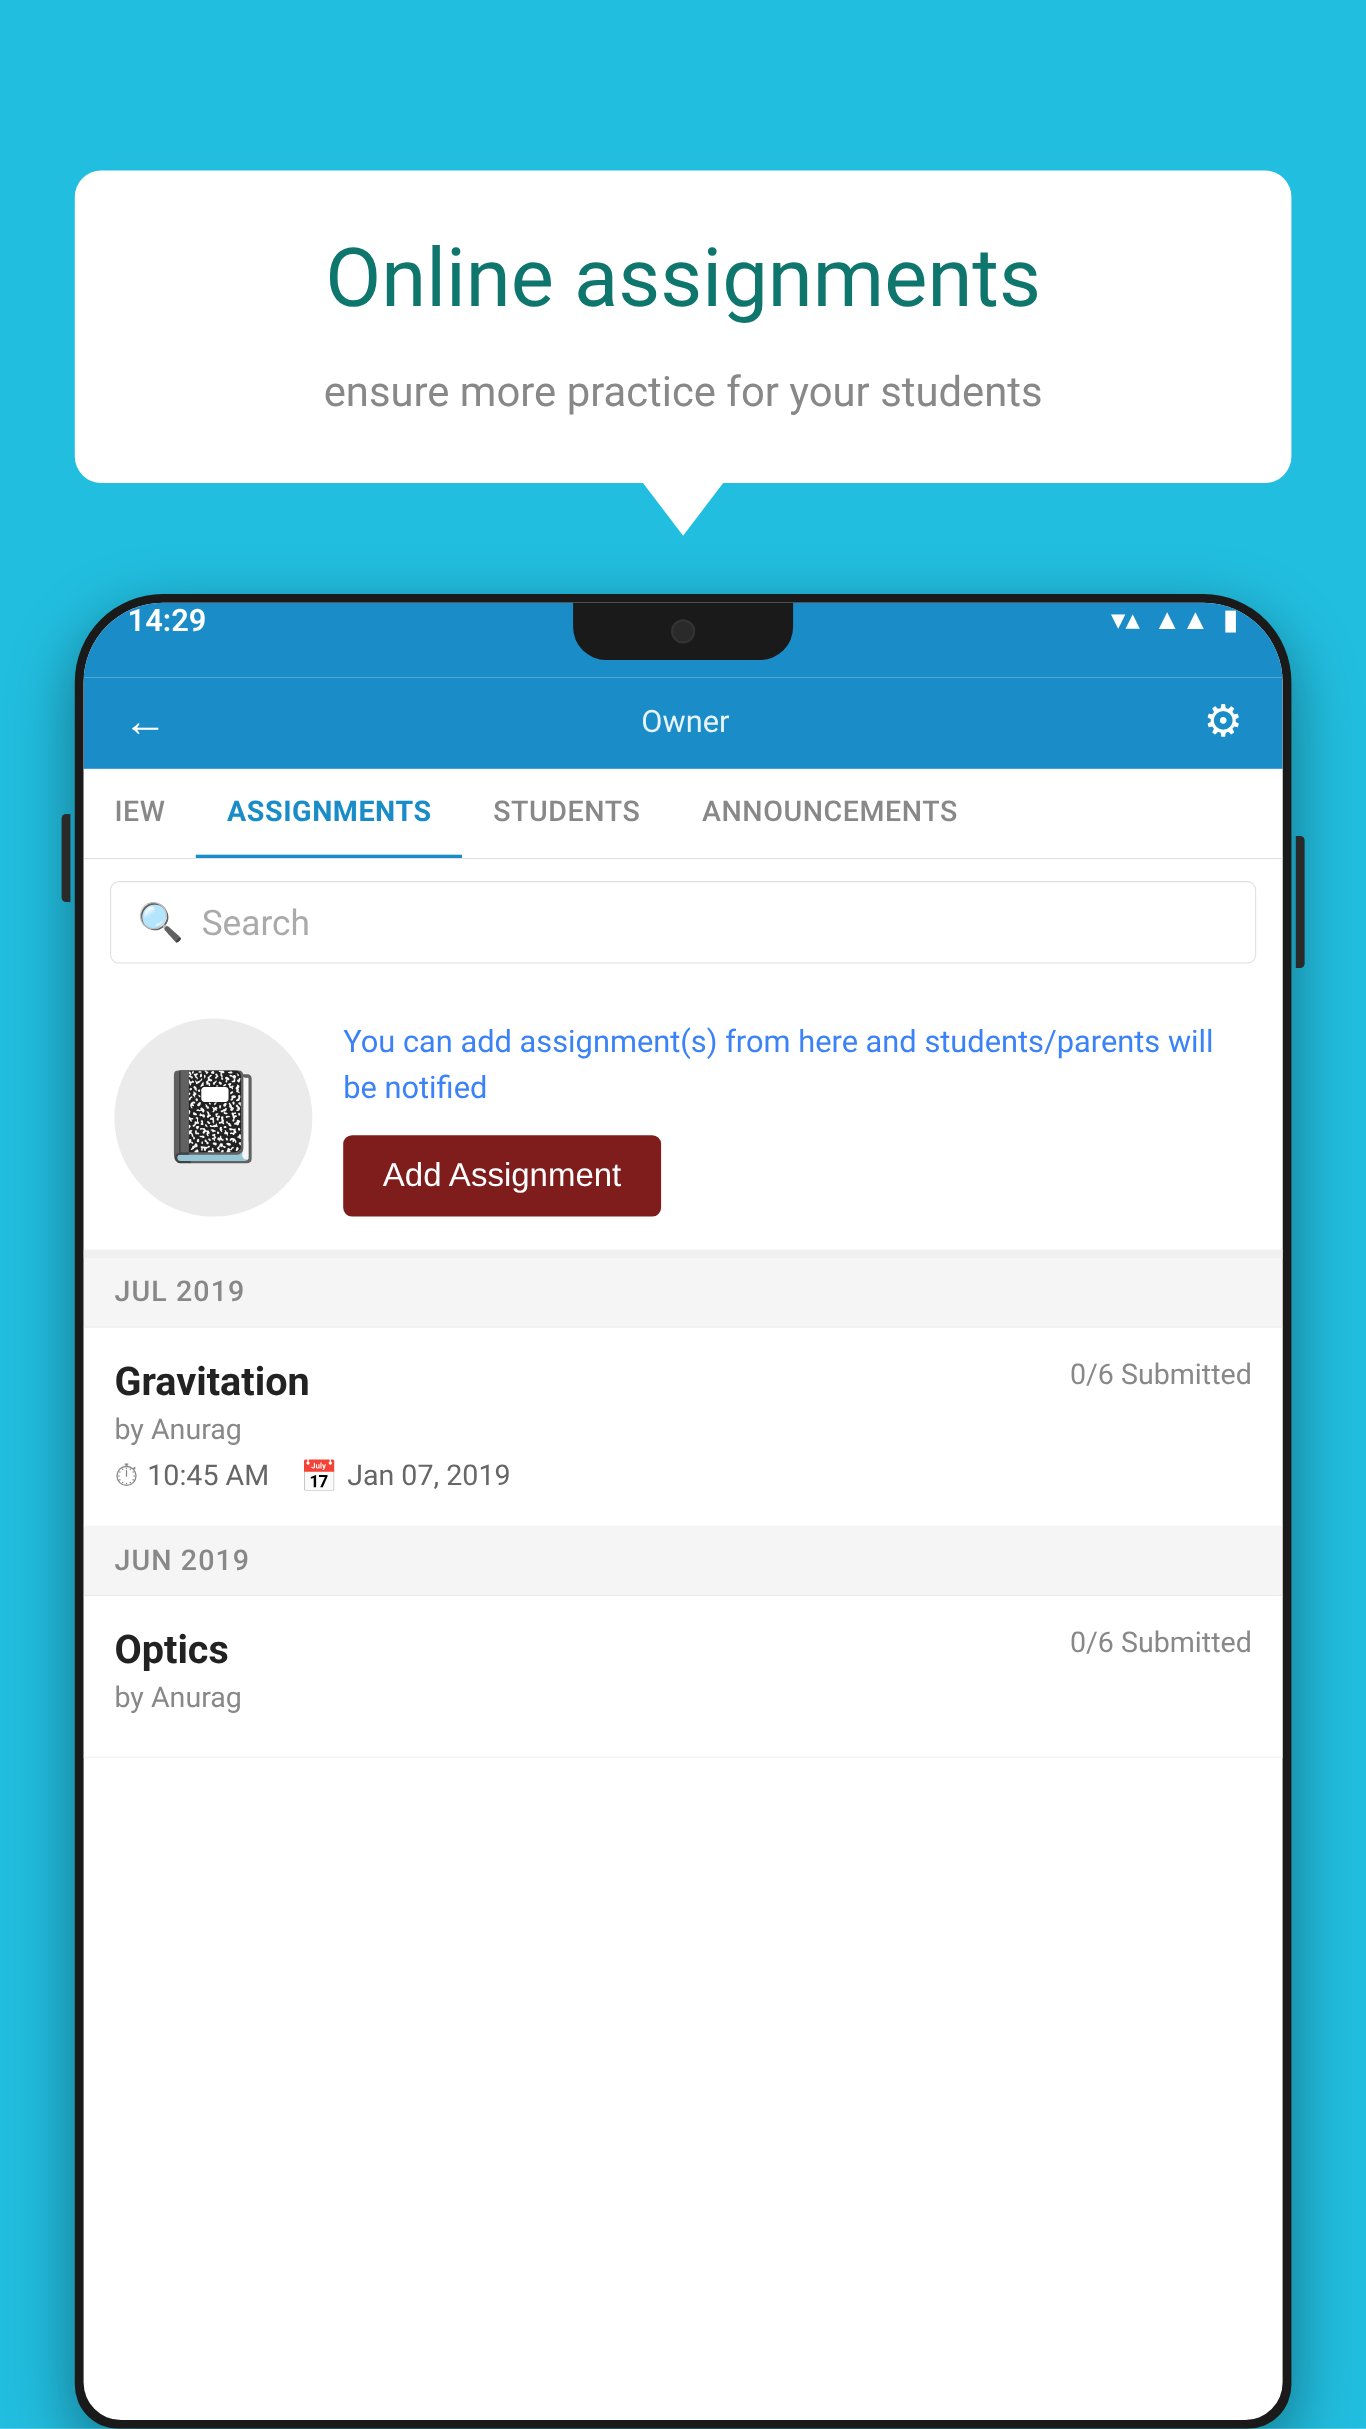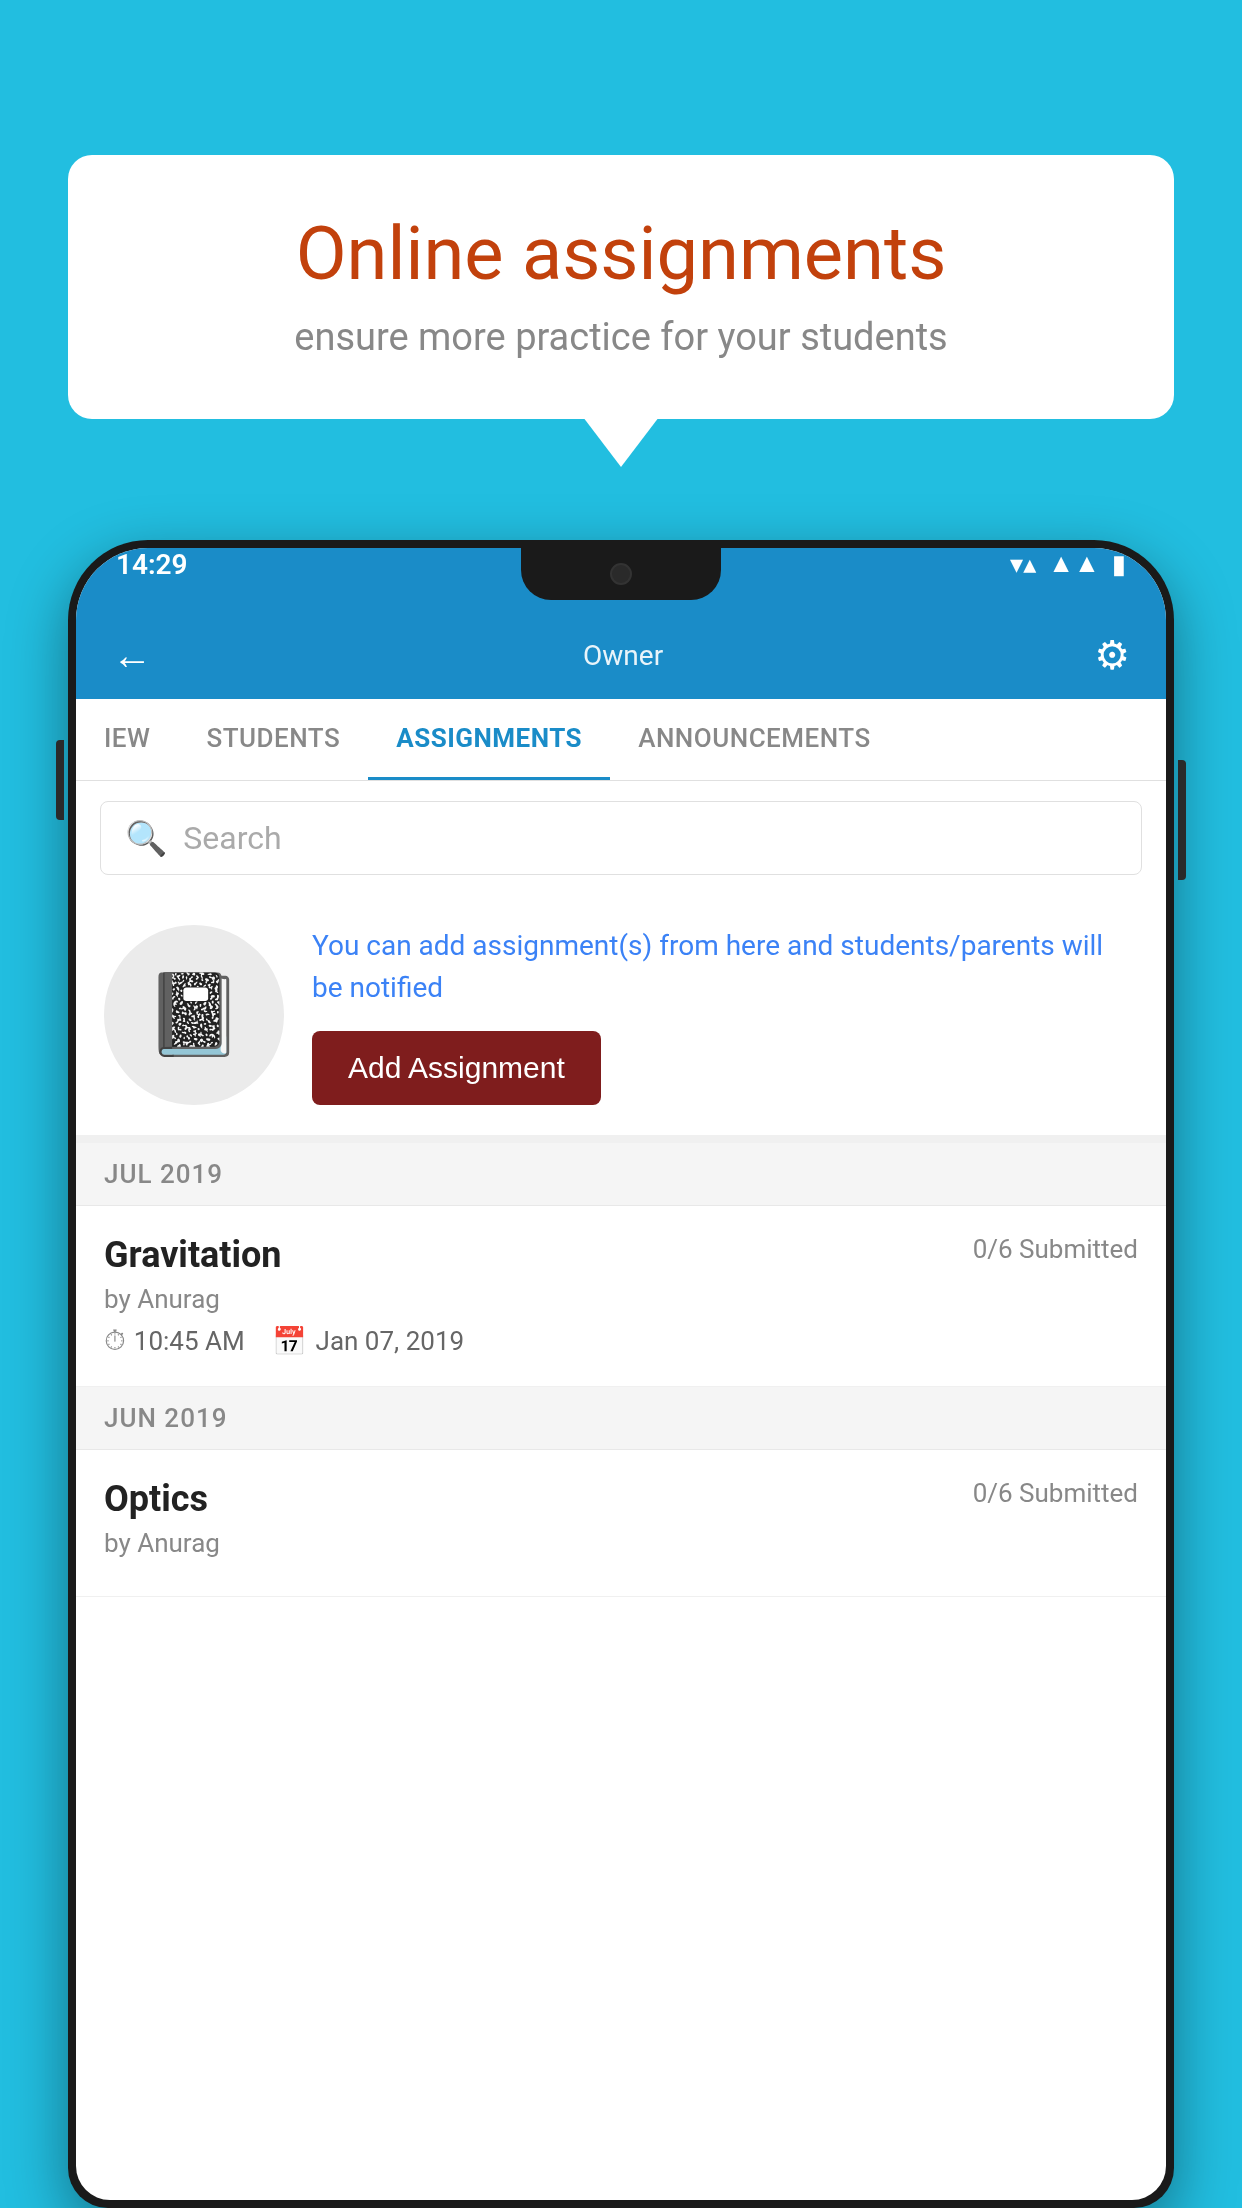--- a/index.html
+++ b/index.html
@@ -32,25 +32,25 @@
       bottom: -48px;
       left: 50%;
       transform: translateX(-50%);
       width: 0;
       height: 0;
       border-left: 38px solid transparent;
       border-right: 38px solid transparent;
       border-top: 50px solid white;
     }
     .bubble-title {
-      color: #c2410c;
+      color: #0f766e;
       font-size: 74px;
       font-weight: 400;
       line-height: 1.2;
-      margin-bottom: 16px;
+      margin-bottom: 36px;
     }
     .bubble-subtitle {
       color: #888;
       font-size: 38px;
       font-weight: 400;
     }
 
     
     .phone-frame {
       position: absolute;
@@ -347,22 +347,22 @@
     <div class="app-header">
       <span class="header-back">←</span>
       <div class="header-title-section">
         <div class="header-subtitle">Owner</div>
       </div>
       <span class="header-settings">⚙</span>
     </div>
 
     <div class="tabs-bar">
       <div class="tab-item">IEW</div>
+      <div class="tab-item active">ASSIGNMENTS</div>
       <div class="tab-item">STUDENTS</div>
-      <div class="tab-item active">ASSIGNMENTS</div>
       <div class="tab-item">ANNOUNCEMENTS</div>
     </div>
 
     <div class="search-container">
       <div class="search-bar">
         <span class="search-icon-wrap">🔍</span>
         <span class="search-input-text">Search</span>
       </div>
     </div>
 

